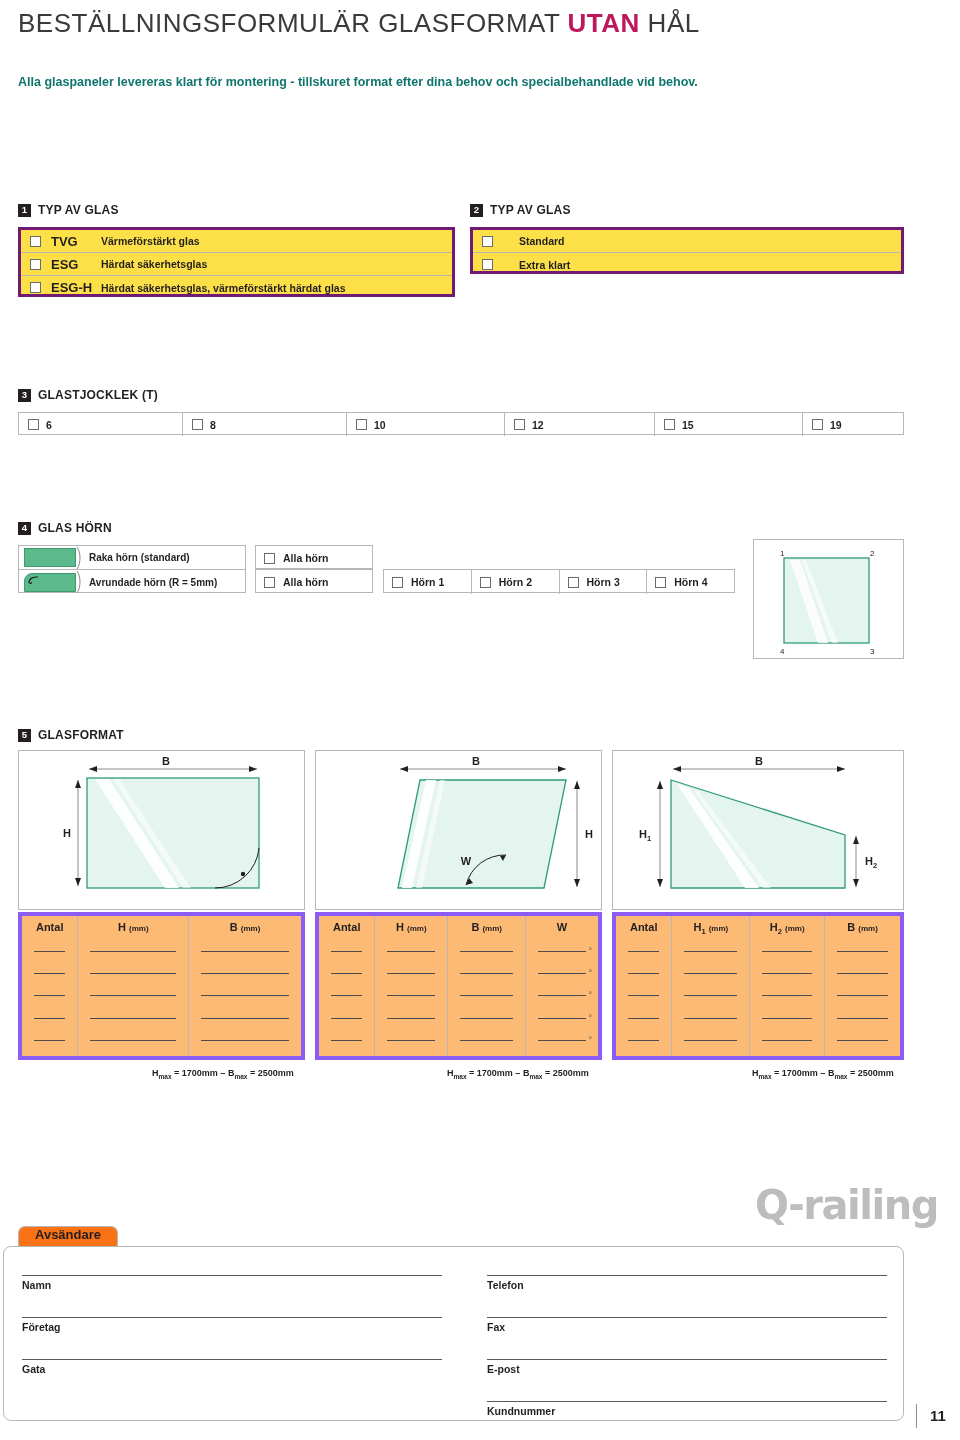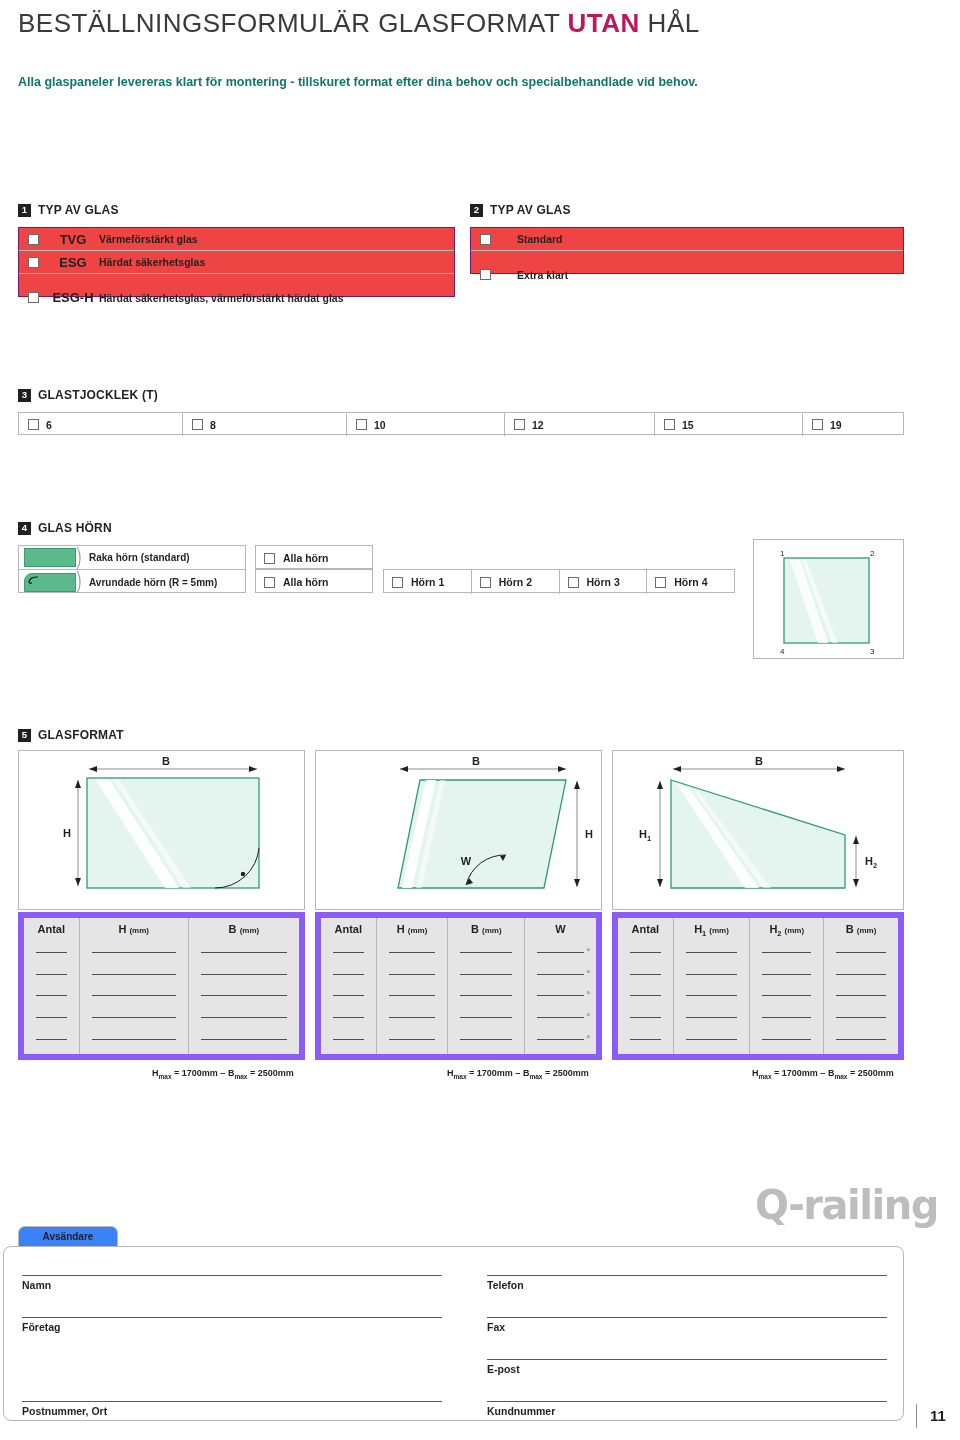--- a/index.html
+++ b/index.html
@@ -25,26 +25,26 @@
   
   .sec-head{position:absolute;display:flex;align-items:center;gap:7px;}
   .sec-num{
     width:13px;height:13px;background:#231f20;color:#fff;
     font-size:9.5px;font-weight:700;display:flex;
     align-items:center;justify-content:center;line-height:1;
   }
   .sec-title{font-size:12px;font-weight:700;letter-spacing:.2px;white-space:nowrap;}
 
   
-  .optbox{position:absolute;border:1px solid #701a75;box-sizing:border-box;background:#ef4444;text-align:center;}
+  .optbox{position:absolute;border:3px solid #701a75;box-sizing:border-box;background:#fde047;}
   .optrow{
     display:flex;align-items:center;box-sizing:border-box;
     border-bottom:1px solid #b7b7b7;height:23px;padding-left:9px;
   }
-  .optrow:last-child{border-bottom:none;margin-top:12px;}
+  .optrow:last-child{border-bottom:none;}
   .cbx{
     width:11px;height:11px;border:1px solid #6b6b6b;background:#fff;
     flex:0 0 auto;box-sizing:border-box;
   }
   .opt-code{font-size:13px;font-weight:700;margin-left:10px;width:48px;}
   .opt-desc{font-size:10.5px;font-weight:600;margin-left:2px;white-space:nowrap;}
   .opt-plain{font-size:10.5px;font-weight:600;margin-left:26px;white-space:nowrap;}
 
   
   .thick-strip{position:absolute;display:flex;border:1px solid #b7b7b7;box-sizing:border-box;}
@@ -76,21 +76,21 @@
   .chk-cell{
     display:flex;align-items:center;gap:8px;height:24px;
     padding-left:8px;box-sizing:border-box;
   }
   .chk-cell span{font-size:10.5px;font-weight:600;white-space:nowrap;}
 
   
   .figbox{position:absolute;border:1px solid #b7b7b7;box-sizing:border-box;background:#fff;}
 
   
-  .tbl{position:absolute;border:6px solid #8b5cf6;box-sizing:border-box;background:#e5e5e5;display:flex;}
+  .tbl{position:absolute;border:4px solid #8b5cf6;box-sizing:border-box;background:#fdba74;display:flex;}
   .tcol{box-sizing:border-box;border-right:1px solid #b7b7b7;position:relative;height:100%;}
   .tcol:last-child{border-right:none;}
   .thead{
     text-align:center;font-size:11px;font-weight:700;
     padding-top:5px;white-space:nowrap;
   }
   .thead small{font-size:8px;font-weight:700;}
   .thead sub{font-size:7.5px;}
   .lines{position:absolute;left:0;right:0;top:24px;bottom:4px;
          display:flex;flex-direction:column;justify-content:space-around;}
@@ -106,23 +106,23 @@
 
   
   .logo{
     position:absolute;font-size:40px;font-weight:700;color:#bdbdbd;
     letter-spacing:-1.5px;white-space:nowrap;font-family:"DejaVu Sans", sans-serif;
   }
 
   
   .sender-tab{
     position:absolute;border:1px solid #b7b7b7;border-bottom:none;box-sizing:border-box;
-    border-top-left-radius:7px;border-top-right-radius:7px;background:#3b82f6;
-    display:flex;align-items:center;justify-content:center;
-    font-size:10px;font-weight:600;
+    border-top-left-radius:7px;border-top-right-radius:7px;background:#f97316;
+    display:flex;align-items:flex-start;justify-content:center;
+    font-size:13px;font-weight:600;
   }
   .sender-body{
     position:absolute;border:1px solid #b7b7b7;box-sizing:border-box;background:#fff;
     border-radius:8px;
   }
   .fieldline{position:absolute;}
   .fieldline .rule{height:1px;background:#5a5a5a;width:100%;}
   .fieldline .lbl{font-size:10.5px;font-weight:600;padding-top:3px;white-space:nowrap;}
 
   .pagenum{
@@ -534,23 +534,23 @@
   <div class="sender-body" style="left:3px;top:1246px;width:901px;height:175px;"></div>
 
   <div class="fieldline" style="left:22px;top:1275px;width:420px;">
     <div class="rule"></div>
     <div class="lbl">Namn</div>
   </div>
   <div class="fieldline" style="left:22px;top:1317px;width:420px;">
     <div class="rule"></div>
     <div class="lbl">Företag</div>
   </div>
-  <div class="fieldline" style="left:22px;top:1401px;width:420px;">
-    <div class="rule"></div>
-    <div class="lbl">Postnummer, Ort</div>
+  <div class="fieldline" style="left:22px;top:1359px;width:420px;">
+    <div class="rule"></div>
+    <div class="lbl">Gata</div>
   </div>
 
   <div class="fieldline" style="left:487px;top:1275px;width:400px;">
     <div class="rule"></div>
     <div class="lbl">Telefon</div>
   </div>
   <div class="fieldline" style="left:487px;top:1317px;width:400px;">
     <div class="rule"></div>
     <div class="lbl">Fax</div>
   </div>

